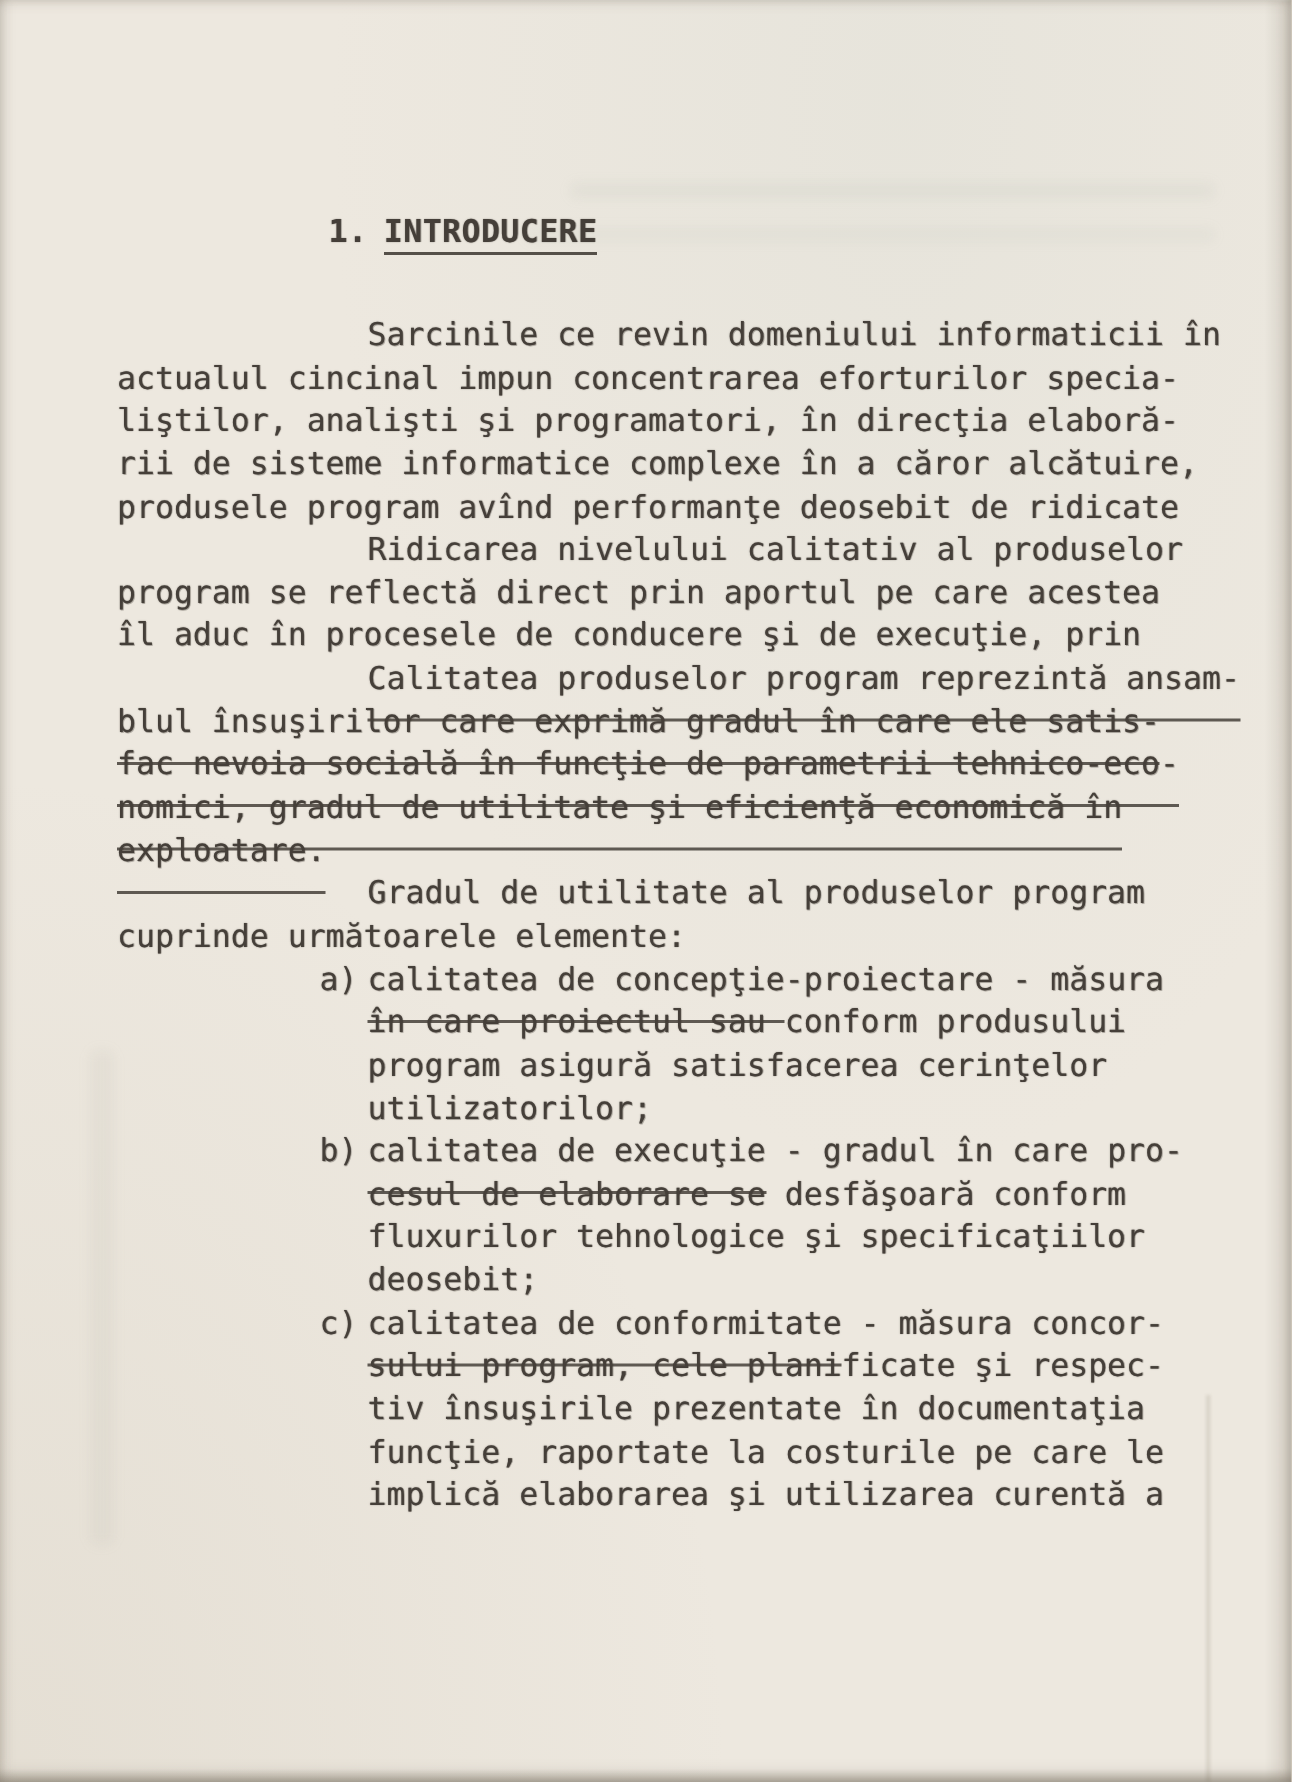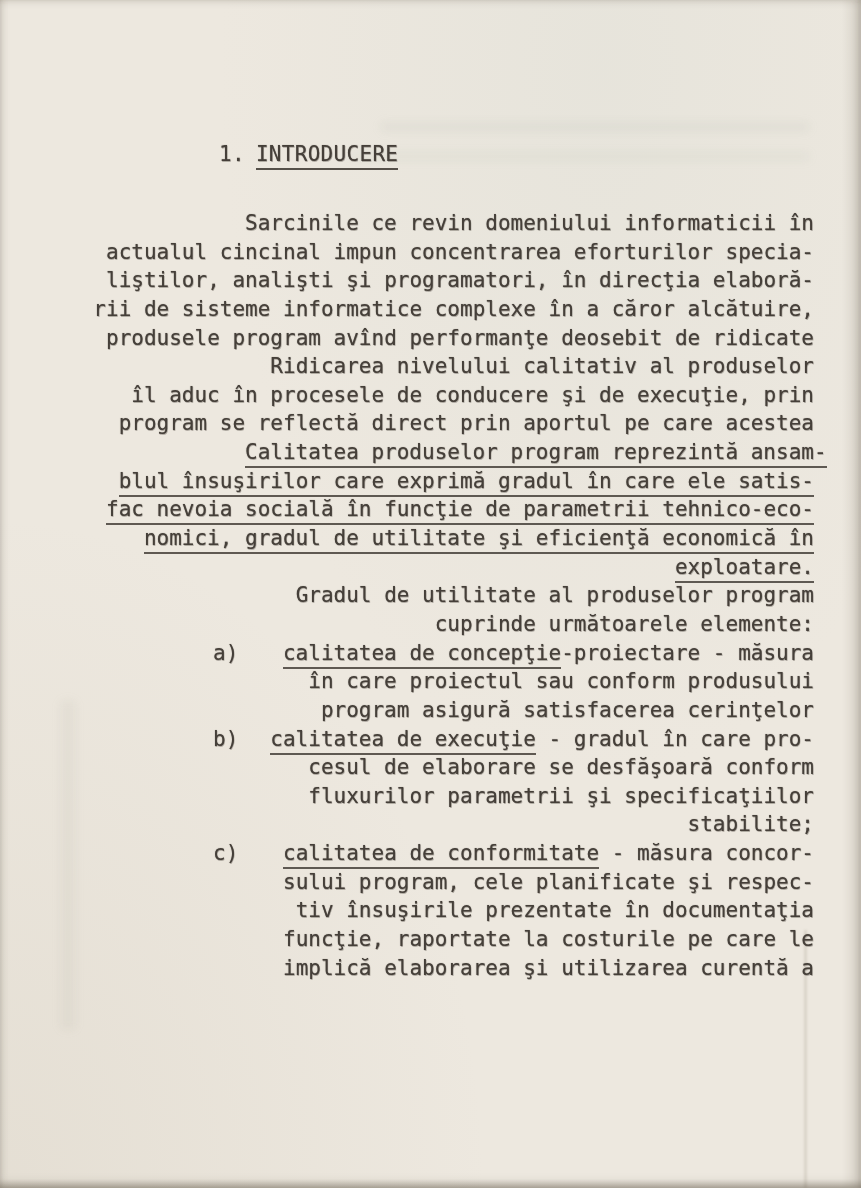--- a/index.html
+++ b/index.html
@@ -68,44 +68,43 @@
       0 0 1px rgba(62, 56, 50, 0.55),
       0.6px 0.6px 0.4px rgba(62, 56, 50, 0.30);
   }
 
   .heading {
     position: absolute;
     left: 219px;
     top: 142px;
     margin: 0;
     font-size: 21px;
-    font-weight: normal;
+    font-weight: bold;
     letter-spacing: 0.3px;
     white-space: pre;
   }
   .heading .num { margin-right: 11px; }
 
   .content {
     position: absolute;
     left: 78px;
     top: 209px;
     width: 736px;
     font-size: 21px;
     line-height: 28.65px;
-    text-align: right;
   }
 
   .line { white-space: pre; height: 28.65px; position: relative; }
   .line.indent { padding-left: 167px; }
   .line.li { padding-left: 167px; }
   .marker { position: absolute; left: 135px; top: 0; }
 
   .u {
     border-bottom: 2px solid rgba(69, 63, 57, 0.85);
-    padding-bottom: 2px;
+    padding-bottom: 15px;
   }
   .heading .u {
     border-bottom: 2.5px solid rgba(69, 63, 57, 0.9);
     padding-bottom: 2px;
   }
 </style>
 </head>
 <body>
 
 <div class="page">
@@ -122,44 +121,45 @@
   <div class="content" id="content">
       <div class="block paragraph">
         <div class="line indent"><span>Sarcinile ce revin domeniului informaticii în</span></div>
         <div class="line"><span>actualul cincinal impun concentrarea eforturilor specia-</span></div>
         <div class="line"><span>liştilor, analişti şi programatori, în direcţia elaboră-</span></div>
         <div class="line"><span>rii de sisteme informatice complexe în a căror alcătuire,</span></div>
         <div class="line"><span>produsele program avînd performanţe deosebit de ridicate</span></div>
       </div>
       <div class="block paragraph">
         <div class="line indent"><span>Ridicarea nivelului calitativ al produselor</span></div>
+        <div class="line"><span>program se reflectă direct prin aportul pe care acestea</span></div>
         <div class="line"><span>îl aduc în procesele de conducere şi de execuţie, prin</span></div>
-        <div class="line"><span>program se reflectă direct prin aportul pe care acestea</span></div>
       </div>
       <div class="block paragraph">
         <div class="line indent"><span class="u">Calitatea produselor program reprezintă ansam-</span></div>
         <div class="line"><span class="u">blul însuşirilor care exprimă gradul în care ele satis-</span></div>
         <div class="line"><span class="u">fac nevoia socială în funcţie de parametrii tehnico-eco-</span></div>
         <div class="line"><span class="u">nomici, gradul de utilitate şi eficienţă economică în</span></div>
         <div class="line"><span class="u">exploatare.</span></div>
       </div>
       <div class="block paragraph">
         <div class="line indent"><span>Gradul de utilitate al produselor program</span></div>
         <div class="line"><span>cuprinde următoarele elemente:</span></div>
       </div>
       <div class="block list_item">
         <div class="line li"><span class="marker">a)</span><span class="u">calitatea de concepţie</span><span>-proiectare - măsura</span></div>
         <div class="line li"><span>în care proiectul sau conform produsului</span></div>
         <div class="line li"><span>program asigură satisfacerea cerinţelor</span></div>
+        <div class="line li"><span>utilizatorilor;</span></div>
       </div>
       <div class="block list_item">
         <div class="line li"><span class="marker">b)</span><span class="u">calitatea de execuţie</span><span> - gradul în care pro-</span></div>
         <div class="line li"><span>cesul de elaborare se desfăşoară conform</span></div>
-        <div class="line li"><span>fluxurilor parametrii şi specificaţiilor</span></div>
-        <div class="line li"><span>stabilite;</span></div>
+        <div class="line li"><span>fluxurilor tehnologice şi specificaţiilor</span></div>
+        <div class="line li"><span>deosebit;</span></div>
       </div>
       <div class="block list_item">
         <div class="line li"><span class="marker">c)</span><span class="u">calitatea de conformitate</span><span> - măsura concor-</span></div>
         <div class="line li"><span>sului program, cele planificate şi respec-</span></div>
         <div class="line li"><span>tiv însuşirile prezentate în documentaţia</span></div>
         <div class="line li"><span>funcţie, raportate la costurile pe care le</span></div>
         <div class="line li"><span>implică elaborarea şi utilizarea curentă a</span></div>
       </div>
     </div>
 

